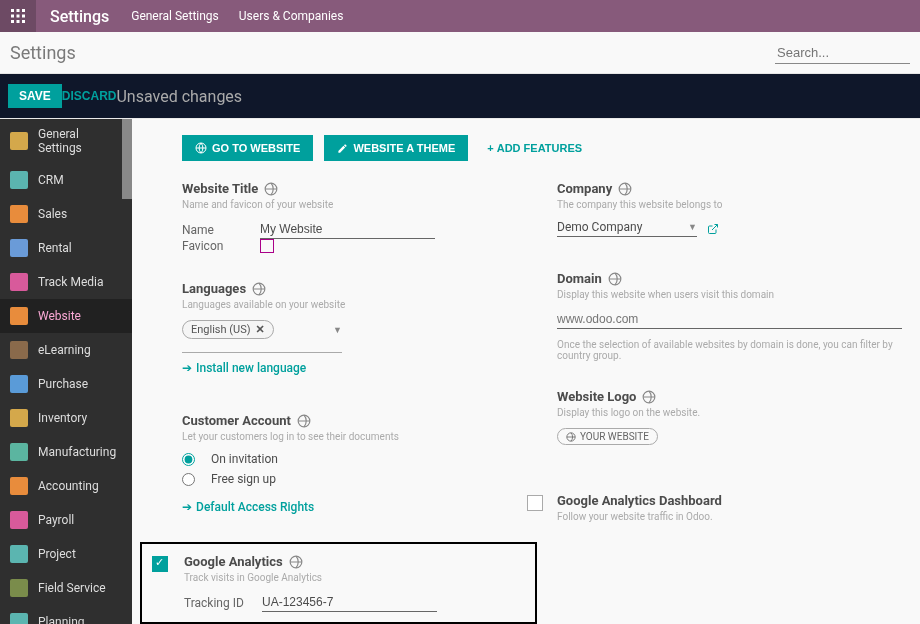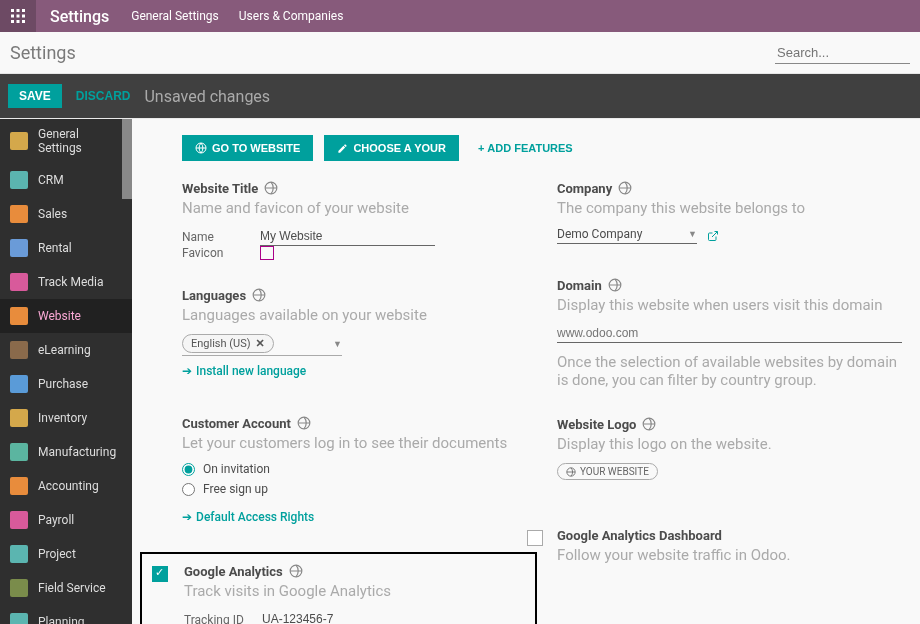--- a/index.html
+++ b/index.html
@@ -7,51 +7,51 @@
 .topbar { background: #875a7b; height: 32px; display: flex; align-items: center; }
 .apps-btn { width: 36px; height: 32px; display: flex; align-items: center; justify-content: center; background: #6d4a64; cursor: pointer; }
 .apps-btn svg { width: 16px; height: 16px; }
 .top-title { color: #fff; font-size: 16px; font-weight: 500; padding: 0 14px; }
 .top-menu { display: flex; gap: 20px; padding-left: 8px; }
 .top-menu-item { color: #fff; font-size: 12px; cursor: pointer; }
 .subhead { display: flex; align-items: center; justify-content: space-between; height: 42px; padding: 0 10px; border-bottom: 1px solid #e6e6e6; background: #f9f9f9; }
 .page-title { font-size: 18px; color: #7a7a7a; font-weight: 400; }
 .search-wrap { width: 135px; }
 .search-input { border: none; border-bottom: 1px solid #888; background: transparent; font-size: 13px; padding: 3px 2px; width: 100%; outline: none; color: #888; }
-.actionbar { display: flex; align-items: center; gap: 14px; padding: 10px 8px; border-bottom: 1px solid #eaeaea; background: #404040; }
+.actionbar { display: flex; align-items: center; padding: 10px 8px; border-bottom: 1px solid #eaeaea; background: #0f172a; }
 .btn-save { background: #00a09d; color: #fff; border: 1px solid #00a09d; padding: 4px 10px; font-size: 12px; font-weight: 700; cursor: pointer; }
 .btn-discard { background: transparent; border: none; color: #00a09d; font-size: 12px; font-weight: 700; cursor: pointer; }
 .unsaved { color: #aaa; font-size: 16px; }
 .main-wrap { display: flex; height: calc(624px - 32px - 42px - 43px); }
 .sidebar { width: 132px; background: #2f2f2f; overflow-y: auto; position: relative; }
 .sidebar::-webkit-scrollbar { width: 10px; }
 .sidebar::-webkit-scrollbar-thumb { background: #888; }
 .sidebar-scrollbar { position: absolute; right: 0; top: 0; width: 10px; height: 80px; background: #888; }
 .side-item { display: flex; align-items: center; gap: 10px; padding: 8px 10px; color: #ddd; font-size: 12px; cursor: pointer; }
 .side-item.active { background: #212121; color: #f9a8d4; }
 .side-icon { width: 18px; height: 18px; border-radius: 2px; display: flex; align-items: center; justify-content: center; font-size: 10px; color: #fff; flex-shrink: 0; }
 .content { flex: 1; overflow-y: auto; padding: 16px 18px 40px 50px; background: #f9f9f9; }
 .top-buttons { display: flex; gap: 11px; margin-bottom: 20px; }
 .btn-teal { background: #00a09d; color: #fff; border: 1px solid #00a09d; padding: 6px 12px; font-size: 11px; font-weight: 700; cursor: pointer; display: inline-flex; align-items: center; gap: 5px; }
 .btn-link { background: transparent; border: none; color: #00a09d; font-size: 11px; font-weight: 700; cursor: pointer; display: inline-flex; align-items: center; gap: 3px; padding: 6px 8px; }
 .settings-grid { display: flex; gap: 30px; }
 .col { flex: 1; min-width: 0; }
 .section { margin-bottom: 28px; position: relative; padding-left: 0; }
-.sec-title { font-weight: 700; color: #4c4c4c; font-size: 13px; display: inline-flex; align-items: flex-start; gap: 6px; margin-bottom: 3px; }
-.sec-desc { color: #aaa; font-size: 15px; margin-bottom: 10px; }
+.sec-title { font-weight: 700; color: #4c4c4c; font-size: 13px; display: inline-flex; align-items: center; gap: 6px; margin-bottom: 3px; }
+.sec-desc { color: #aaa; font-size: 10px; margin-bottom: 10px; }
 .globe-icon { width: 14px; height: 14px; }
 .field-row { display: flex; align-items: center; margin-bottom: 0; }
 .field-label { width: 78px; font-size: 12px; color: #666; }
 .field-input { border: none; border-bottom: 1px solid #666; background: transparent; font-size: 12px; padding: 2px 0; width: 175px; outline: none; color: #4c4c4c; }
 .favicon-box { width: 14px; height: 14px; border: 1px solid #a08; display: inline-block; }
 .lang-tag { display: inline-flex; align-items: center; gap: 5px; border: 1px solid #aaa; border-radius: 10px; padding: 2px 8px; font-size: 11px; color: #555; background: #f5f5f5; }
-.lang-select { display: flex; align-items: center; gap: 10px; border-bottom: 1px solid #aaa; width: 160px; padding-bottom: 2px; justify-content: space-between; }
+.lang-select { display: flex; align-items: center; gap: 10px; border-bottom: 1px solid #aaa; width: 160px; padding-bottom: 13px; justify-content: space-between; }
 .caret { font-size: 9px; color: #888; }
 .link-arrow { color: #00a09d; font-size: 12px; cursor: pointer; display: inline-flex; align-items: center; gap: 4px; margin-top: 8px; font-weight: 500; }
-.radio-row { display: flex; align-items: center; gap: 8px; margin-bottom: 6px; font-size: 12px; color: #4c4c4c; }
+.radio-row { display: flex; align-items: center; gap: 16px; margin-bottom: 6px; font-size: 12px; color: #4c4c4c; }
 .radio-row input[type=radio] { accent-color: #00a09d; cursor: pointer; }
 .select-row { display: flex; align-items: center; gap: 10px; }
 .chk-outer { position: absolute; left: -30px; top: 2px; }
 .chk { width: 16px; height: 16px; border: 1px solid #aaa; cursor: pointer; display: inline-block; background: #fff; }
 .chk.checked { background: #00a09d; border-color: #00a09d; position: relative; }
 .chk.checked::after { content: '✓'; color: #fff; font-size: 11px; position: absolute; left: 2px; top: -1px; }
 .ga-highlight { border: 2px solid #000; padding: 10px 10px 10px 42px; margin-left: -42px; margin-right: -10px; }
 .ga-highlight .chk-outer { left: 10px; top: 12px; }
 .ext-link { width: 12px; height: 12px; color: #00a09d; }
 .badge { display: inline-flex; align-items: center; gap: 4px; border: 1px solid #aaa; border-radius: 10px; padding: 2px 8px; font-size: 10px; color: #666; }
@@ -165,21 +165,21 @@
         <svg width="12" height="12" viewBox="0 0 24 24" fill="none" stroke="#fff" stroke-width="2">
             <circle cx="12" cy="12" r="10"></circle>
             <path d="M2 12h20M12 2a15 15 0 010 20M12 2a15 15 0 000 20"></path>
           </svg>
         <span>GO TO WEBSITE</span>
       </button>
       <button class="btn-teal">
         <svg width="11" height="11" viewBox="0 0 24 24" fill="#fff">
             <path d="M3 17.25V21h3.75L17.81 9.94l-3.75-3.75L3 17.25zM20.71 7.04a1 1 0 000-1.41l-2.34-2.34a1 1 0 00-1.41 0l-1.83 1.83 3.75 3.75 1.83-1.83z"></path>
           </svg>
-        <span>CHOOSE A YOUR</span>
+        <span>WEBSITE A THEME</span>
       </button>
       <button class="btn-link">
         <span style="font-weight:700;">+</span>
         <span>ADD FEATURES</span>
       </button>
     </div>
 
     <div class="settings-grid">
 
       <div class="col">

